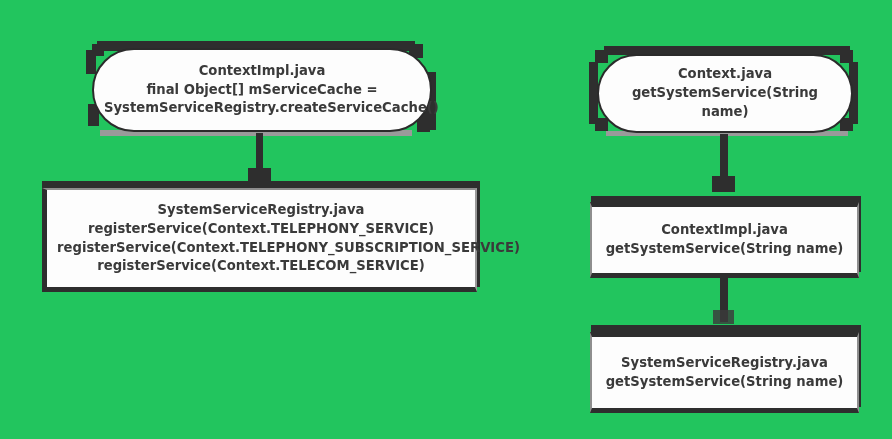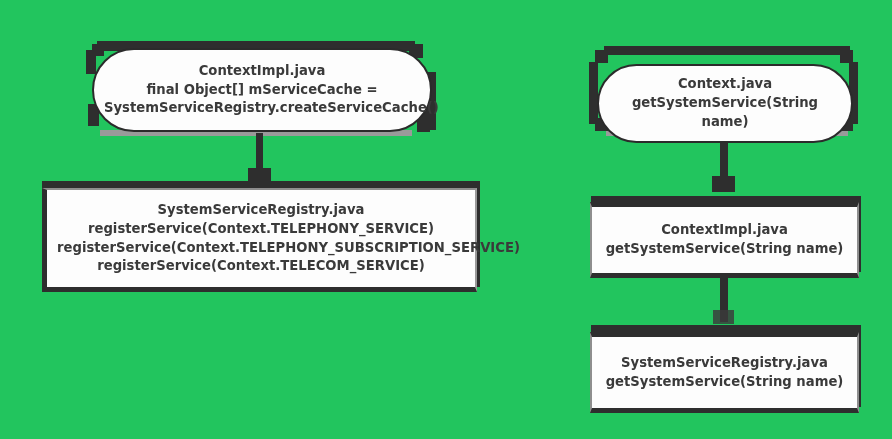--- a/index.html
+++ b/index.html
@@ -121,21 +121,21 @@
   </div>
 
   <div class="shadow" style="left:604px; top:46px; width:246px; height:9px;"></div>
   <div class="shadow" style="left:589px; top:62px; width:9px; height:62px;"></div>
   <div class="shadow" style="left:849px; top:62px; width:9px; height:62px;"></div>
   <div class="shadow" style="left:595px; top:50px; width:13px; height:13px;"></div>
   <div class="shadow" style="left:840px; top:50px; width:13px; height:13px;"></div>
   <div class="shadow" style="left:595px; top:118px; width:13px; height:13px;"></div>
   <div class="shadow" style="left:840px; top:118px; width:13px; height:13px;"></div>
   <div class="shadow-light" style="left:606px; top:131px; width:242px; height:5px;"></div>
-  <div class="node rounded" style="left:597px; top:64px; width:256px; height:79px;">
+  <div class="node rounded" style="left:597px; top:54px; width:256px; height:79px;">
     <span class="node-text">Context.java
 getSystemService(String name)</span>
   </div>
 
   <div class="edge-line" style="left:720px; top:134px; width:8px; height:51px;"></div>
   <div class="edge-head" style="left:712px; top:176px; width:23px; height:16px;"></div>
 
   <div class="shadow" style="left:591px; top:196px; width:270px; height:76px;"></div>
   <div class="node rect" style="left:590px; top:194px; width:269px; height:76px;">
     <span class="node-text">ContextImpl.java

